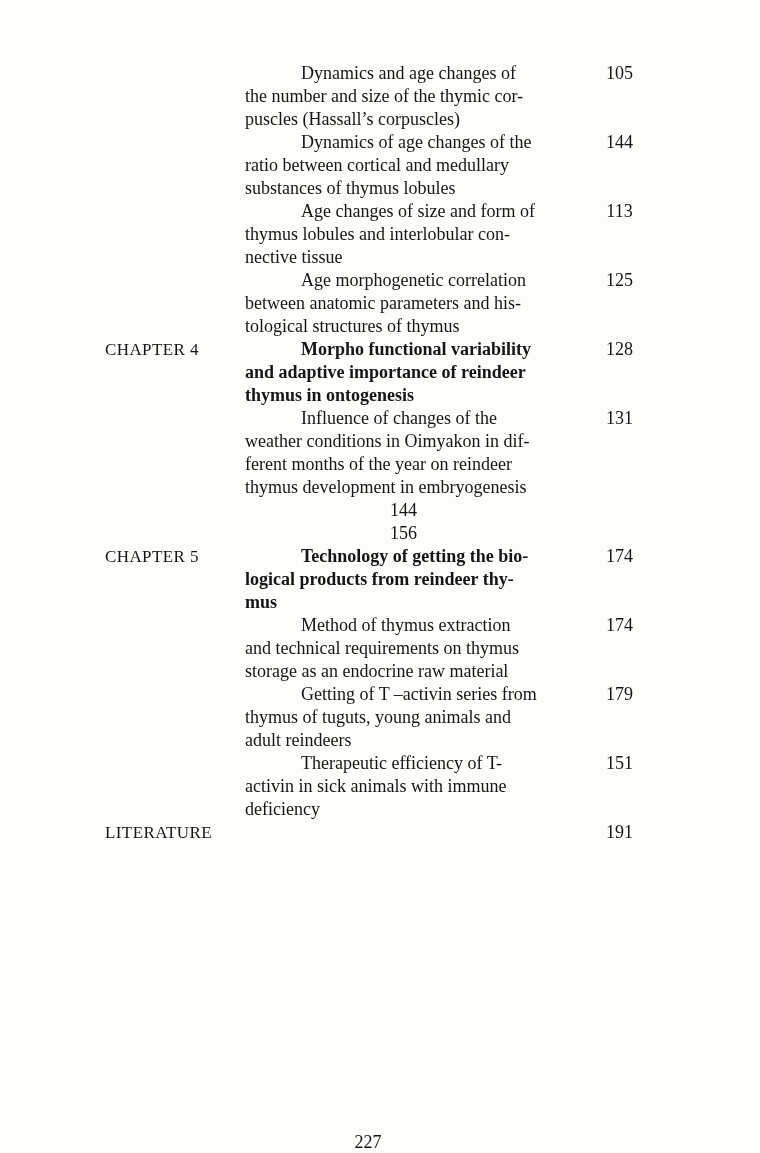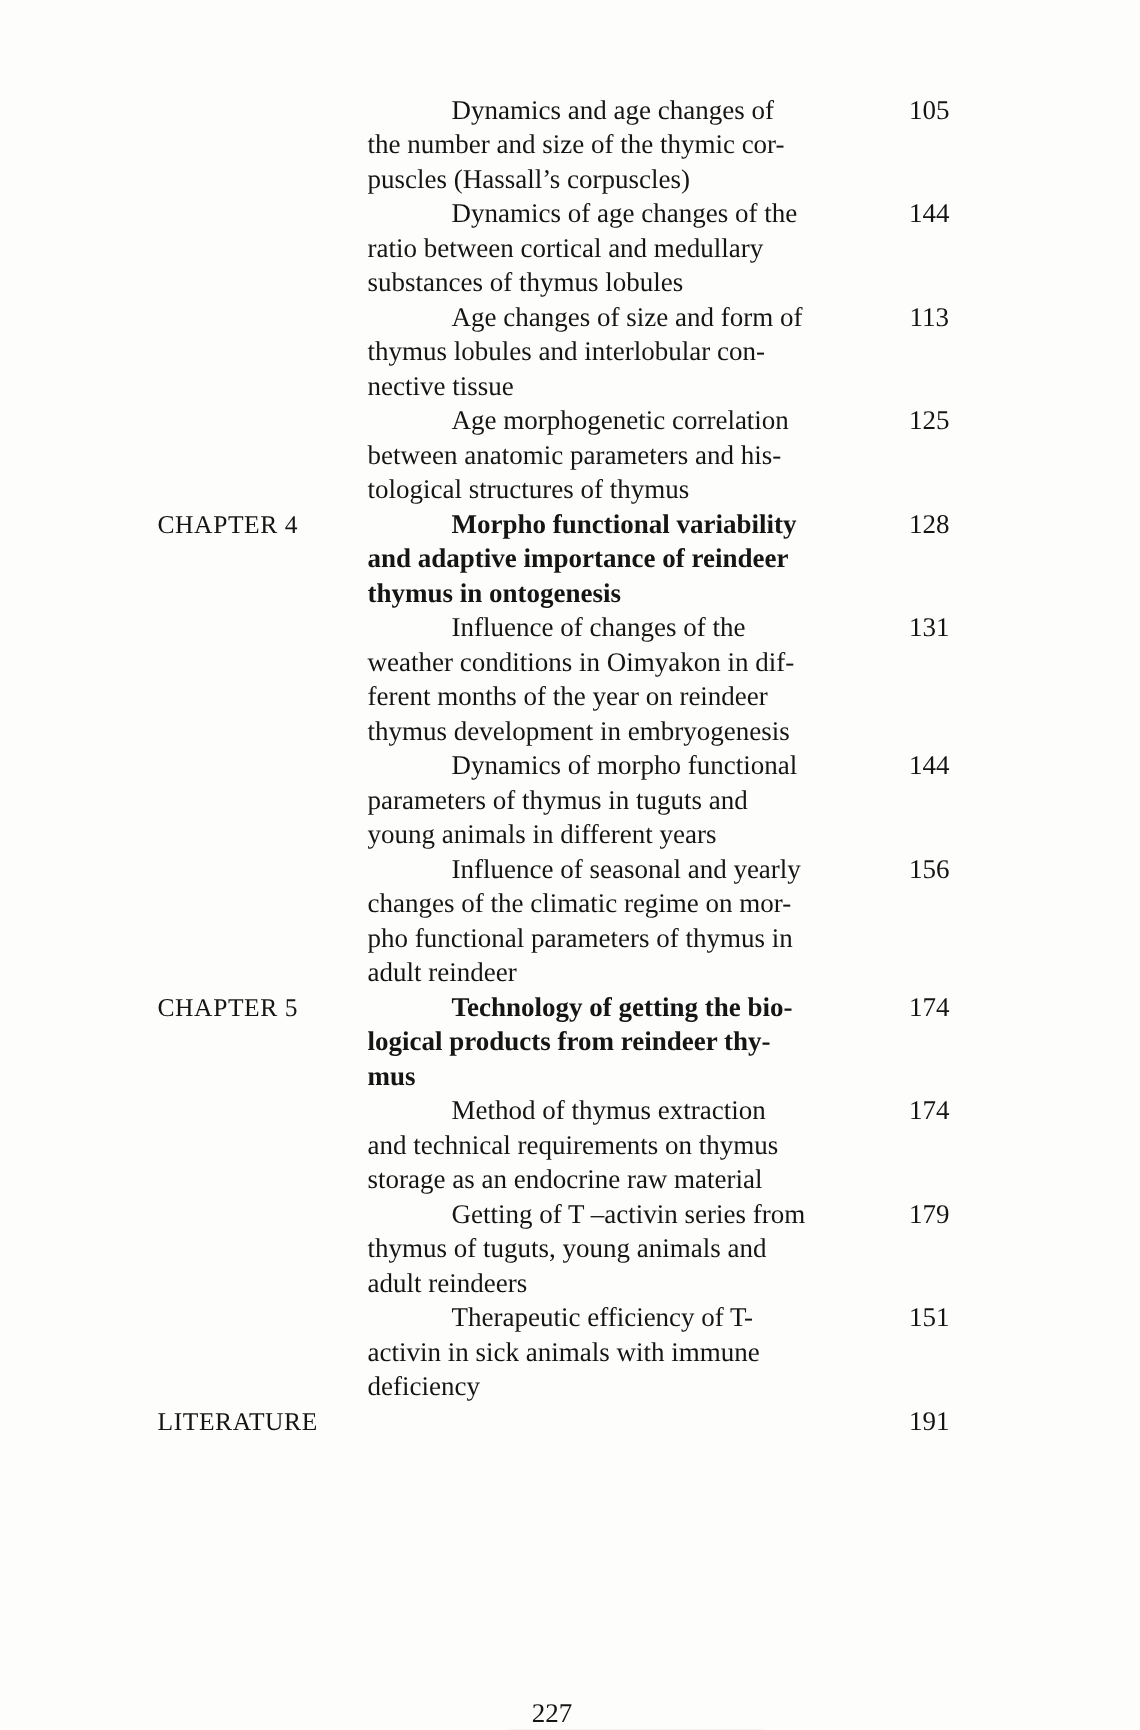--- a/index.html
+++ b/index.html
@@ -103,32 +103,25 @@
       <div class="col-label"></div>
       <div class="col-text">Influence of changes of the
 weather conditions in Oimyakon in dif-
 ferent months of the year on reindeer
 thymus development in embryogenesis</div>
       <div class="col-page">131</div>
     </div>
 
     <div class="row">
       <div class="col-label"></div>
-      <div class="col-text">Dynamics of morpho functional
-parameters of thymus in tuguts and
-young animals in different years</div>
       <div class="col-page">144</div>
     </div>
 
     <div class="row">
       <div class="col-label"></div>
-      <div class="col-text">Influence of seasonal and yearly
-changes of the climatic regime on mor-
-pho functional parameters of thymus in
-adult reindeer</div>
       <div class="col-page">156</div>
     </div>
 
     <div class="row bold">
       <div class="col-label">CHAPTER 5</div>
       <div class="col-text">Technology of getting the bio-
 logical products from reindeer thy-
 mus</div>
       <div class="col-page">174</div>
     </div>

